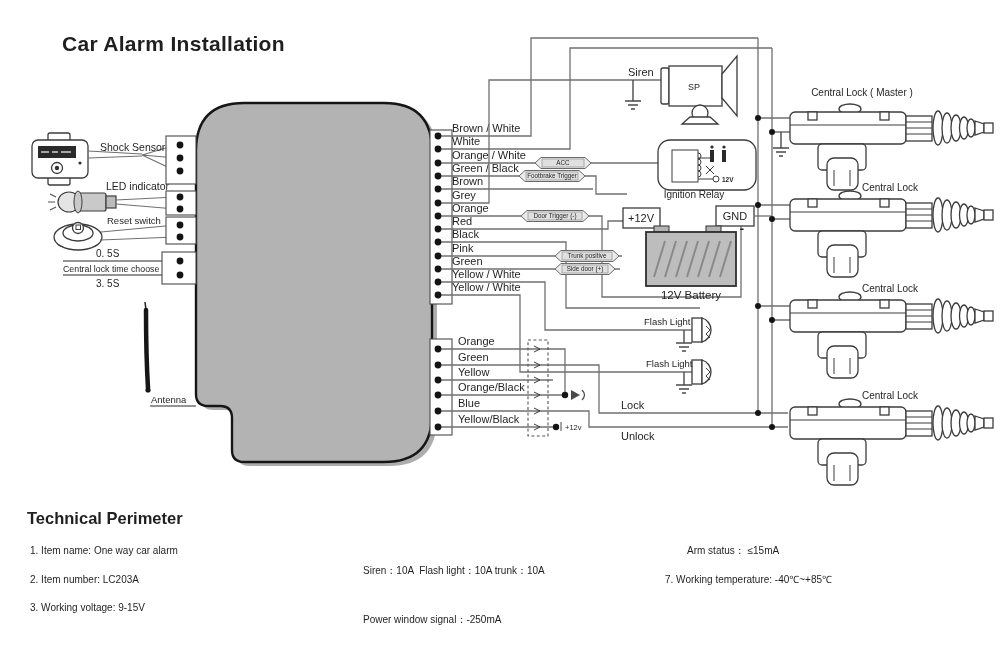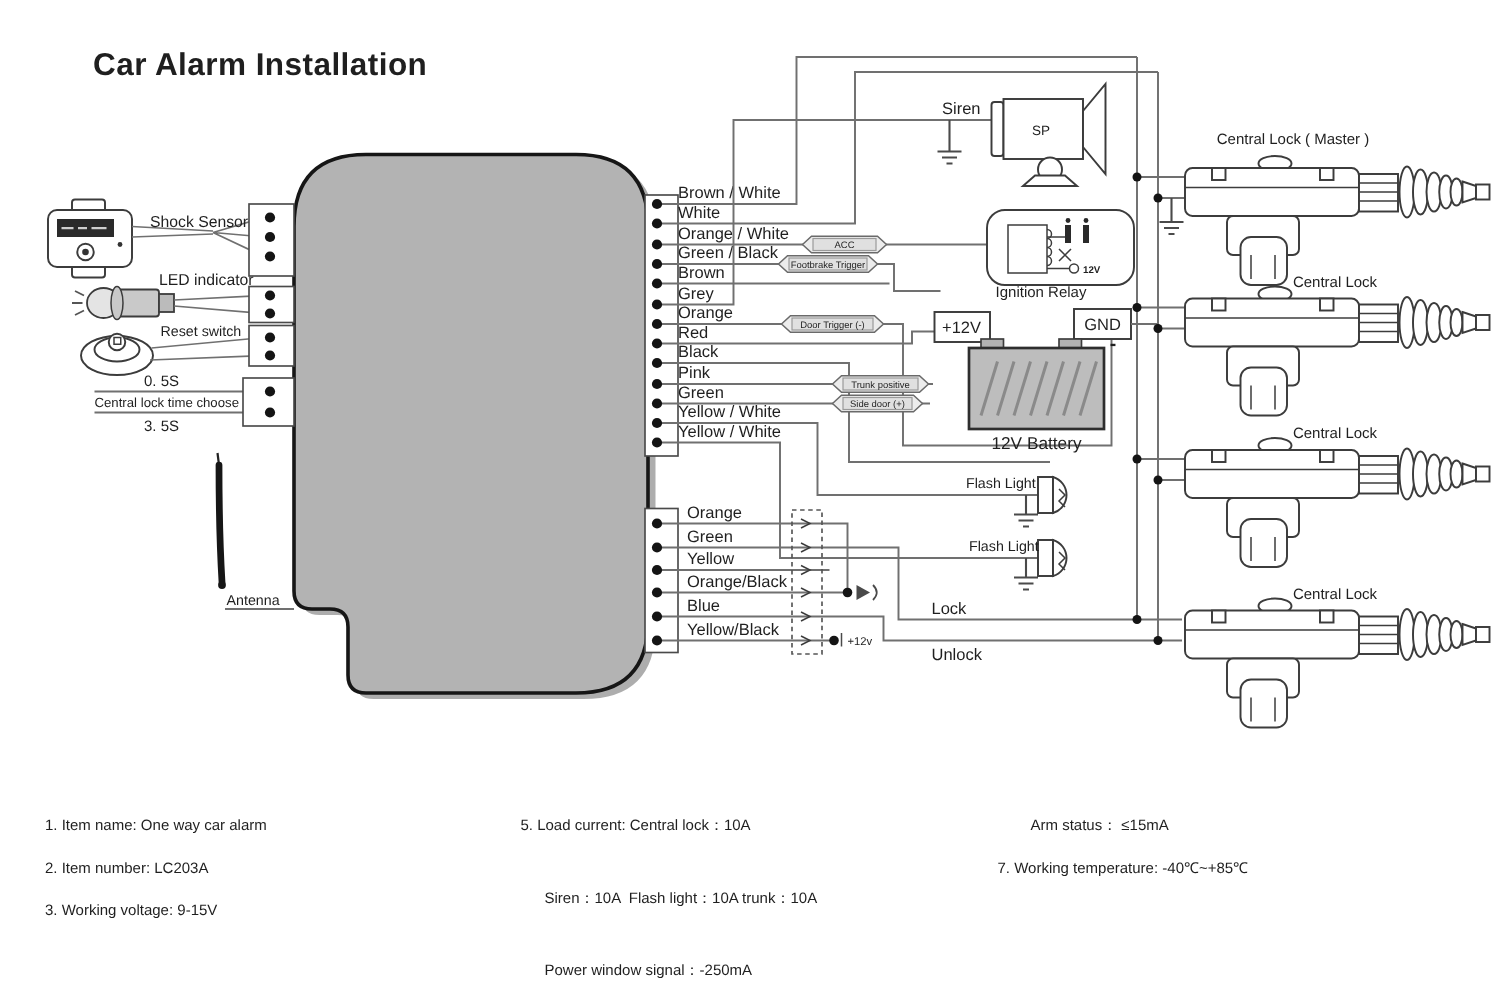--- a/index.html
+++ b/index.html
@@ -302,17 +302,18 @@
     <g>
       <use href="#actuator" transform="translate(788,288)"></use>
       <text x="890" y="292" font-size="10" text-anchor="middle">Central Lock</text>
     </g>
     <g>
       <use href="#actuator" transform="translate(788,395)"></use>
       <text x="890" y="399" font-size="10" text-anchor="middle">Central Lock</text>
     </g>
   </svg>
 
+  <div class="abs specs-head">Technical Perimeter</div>
   <div class="spec-col" style="left:30px" id="spec-col1"><div class="spec-line">1. Item name: One way car alarm</div><div class="spec-line">2. Item number: LC203A</div><div class="spec-line">3. Working voltage: 9-15V</div></div>
-  <div class="spec-col" style="left:347px" id="spec-col2"><div class="spec-line">5. Load current: Central lock：10A</div><div class="spec-line ind1">Siren：10A  Flash light：10A trunk：10A</div><div class="spec-line ind1">Power window signal：-250mA</div></div>
+  <div class="spec-col" style="left:347px" id="spec-col2"><div class="spec-line ind1">Siren：10A  Flash light：10A trunk：10A</div><div class="spec-line ind1">Power window signal：-250mA</div></div>
   <div class="spec-col" style="left:665px" id="spec-col3"><div class="spec-line ind2">Arm status： ≤15mA</div><div class="spec-line">7. Working temperature: -40℃~+85℃</div></div>
 
 </div>
 
 </body></html>

